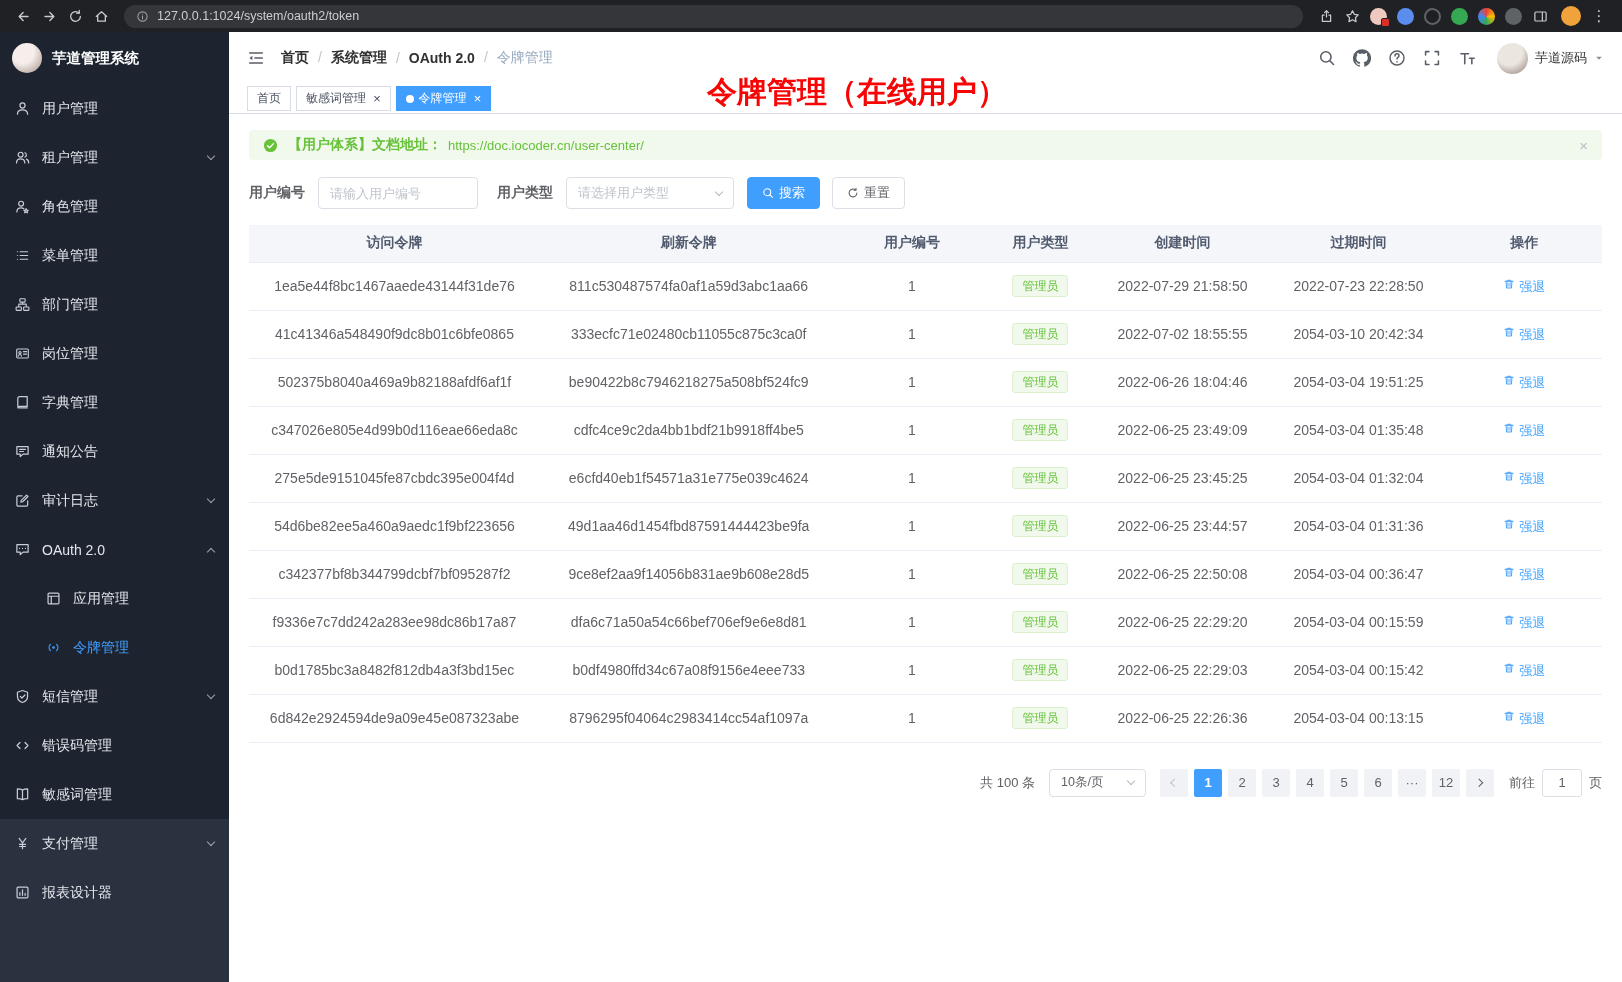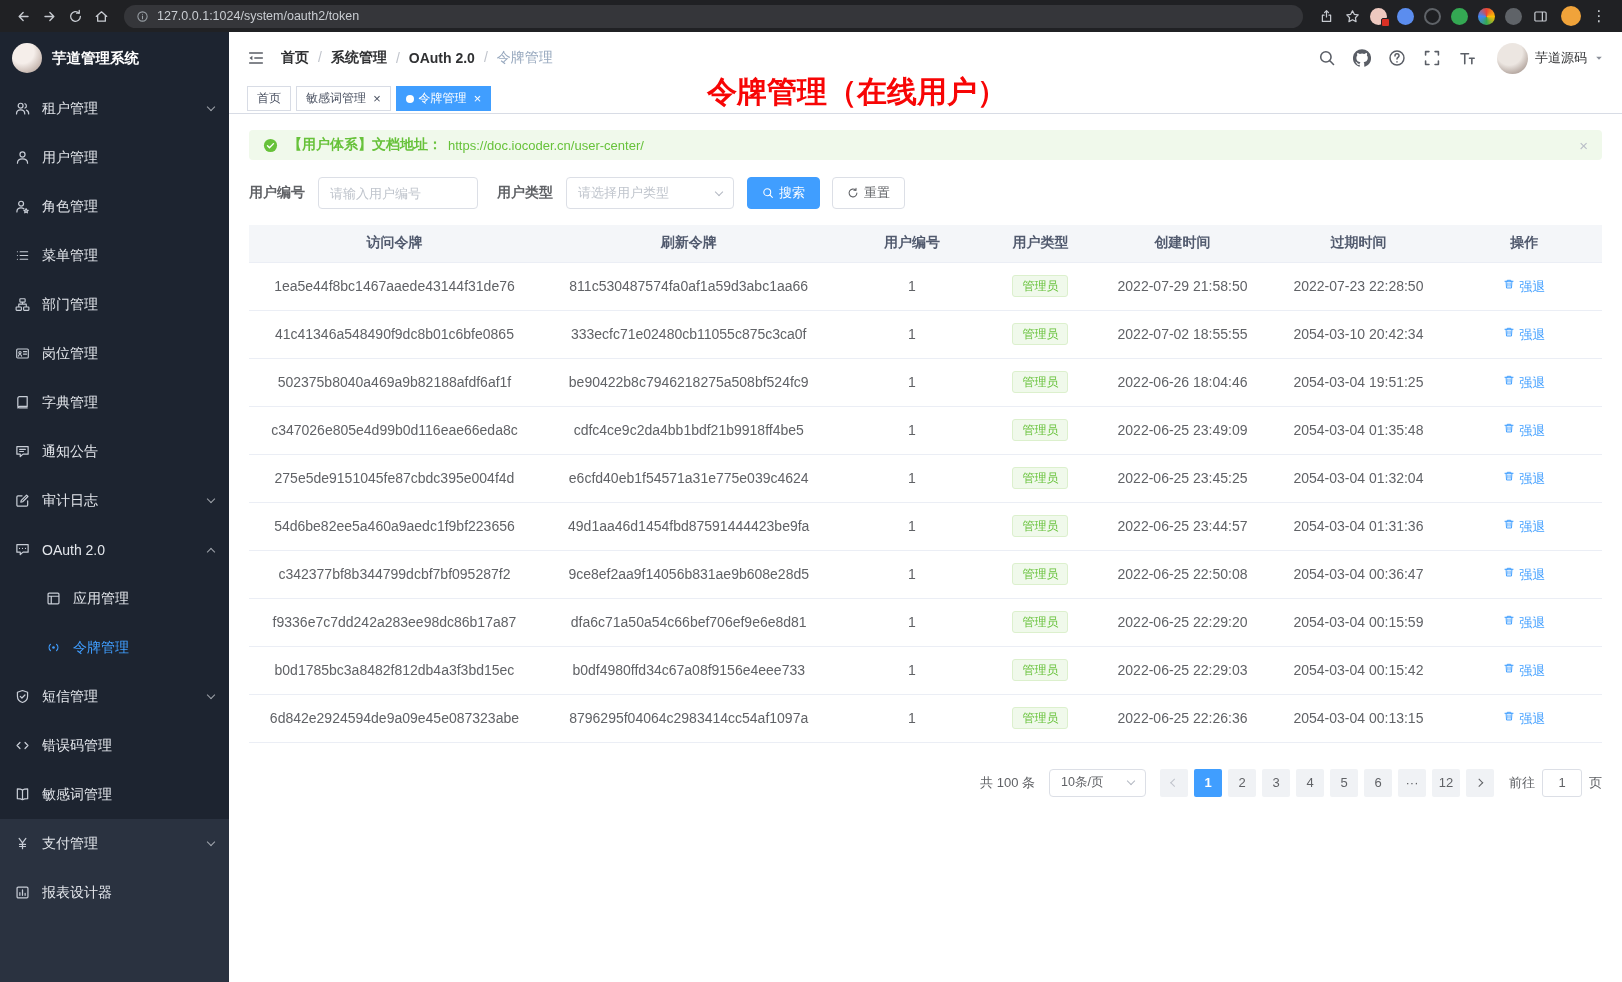--- a/index.html
+++ b/index.html
@@ -369,34 +369,34 @@
 
 <div class="app">
 
   <aside class="sidebar">
     <div class="logo">
       <span class="logo-img"></span>
       <span class="logo-title">芋道管理系统</span>
     </div>
     <nav class="menu">
 
+        <div class="menu-item">
+          <svg class="mi-icon">
+            <use href="#user-icon"></use>
+          </svg>
+          <span class="mi-label">用户管理</span>
+
+        </div>
+
         <div class="menu-item has-chevron chev-down">
           <svg class="mi-icon">
             <use href="#tenant-icon"></use>
           </svg>
           <span class="mi-label">租户管理</span>
           <i class="chevron"></i>
-        </div>
-
-        <div class="menu-item">
-          <svg class="mi-icon">
-            <use href="#user-icon"></use>
-          </svg>
-          <span class="mi-label">用户管理</span>
-
         </div>
 
         <div class="menu-item">
           <svg class="mi-icon">
             <use href="#role-icon"></use>
           </svg>
           <span class="mi-label">角色管理</span>
 
         </div>
 

